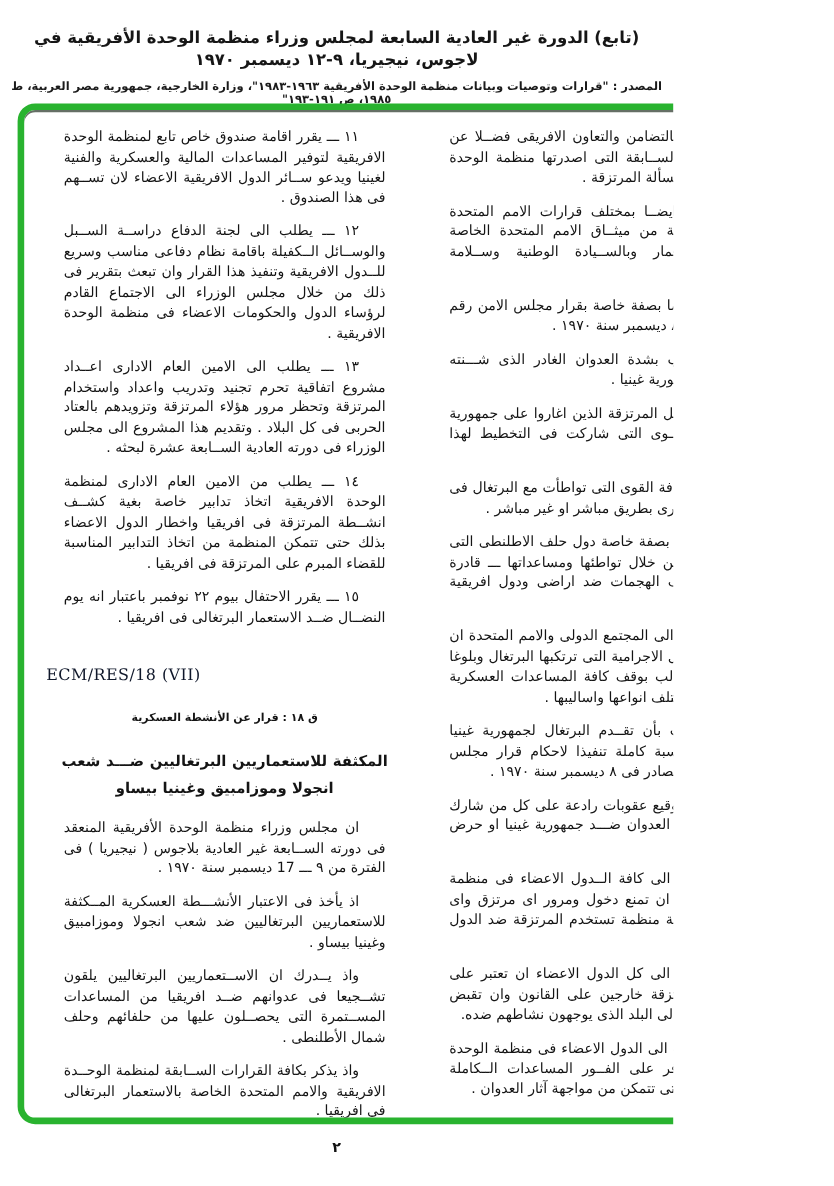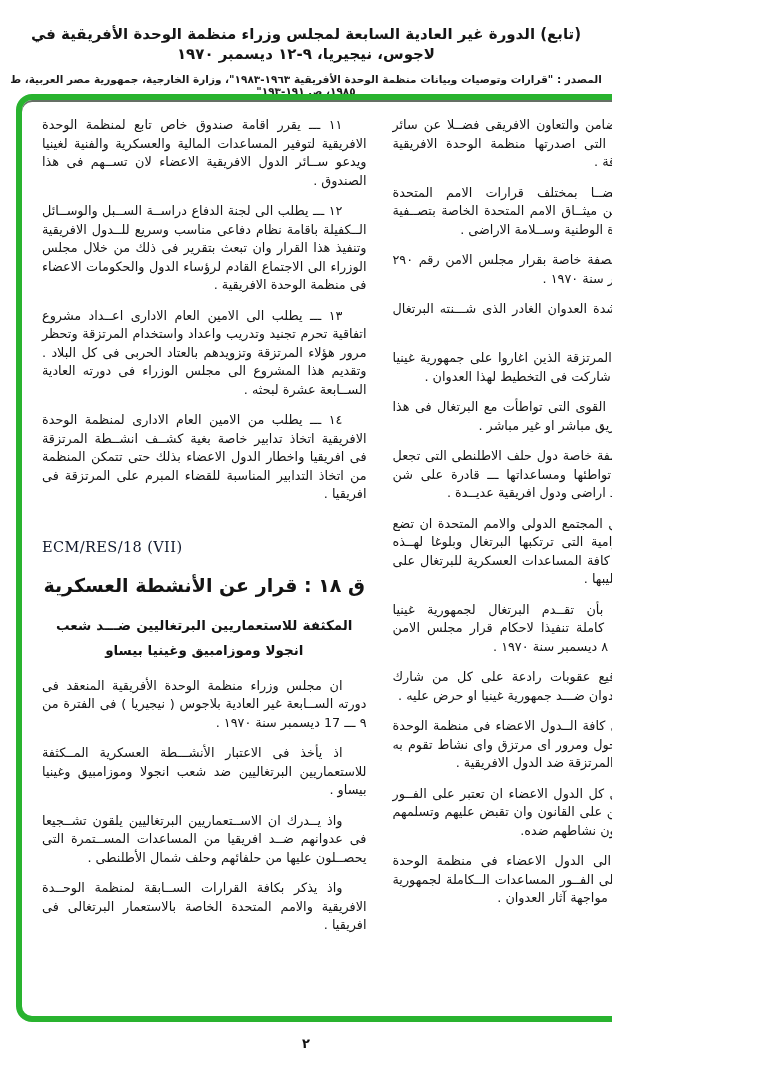--- a/index.html
+++ b/index.html
@@ -17,30 +17,30 @@
     background:#ffffff;
   }
   .columns{
     display:flex;direction:rtl;gap:26px;
     padding:16px 20px 10px 20px;height:100%;box-sizing:border-box;overflow:hidden;
   }
   .col{
     flex:1;direction:rtl;text-align:justify;text-align-last:right;
     font-size:12.8px;line-height:18.5px;color:#141414;
   }
-  .col p{margin:0 0 12px;}
+  .col p{margin:0 16px 12px;}
   .col p.body{text-indent:24px;}
   .col p.ref{
     direction:ltr;text-align:left;text-align-last:left;text-indent:0;
     font-family:"DejaVu Serif",serif;font-size:14.5px;letter-spacing:0.4px;
     margin:34px 0 20px;color:#0f172a;
   }
   .col p.heading{
     font-weight:700;text-align:left;text-align-last:center;text-indent:0;
-    font-size:19px;margin:0 0 18px;
+    font-size:10px;margin:0 0 18px;
   }
   .col p.subheading{
     font-weight:700;text-align-last:center;text-indent:0;
     font-size:13.5px;line-height:25px;margin:0 0 14px;padding:0 14px;
   }
   .page-number{
     position:absolute;left:0;right:0;top:1036px;text-align:center;
     font-size:13px;font-weight:700;color:#111;
   }
 </style>
@@ -69,20 +69,21 @@
           <p class="body">8 ـــ يقرر توقيع عقوبات رادعة على كل من شارك وساعد فى هــذا العدوان ضـــد جمهورية غينيا او حرض عليه .</p>
           <p class="body">٨ ـــ يطلب الى كافة الــدول الاعضاء فى منظمة الوحدة الافريقية ان تمنع دخول ومرور اى مرتزق واى نشاط تقوم به اية منظمة تستخدم المرتزقة ضد الدول الافريقية .</p>
           <p class="body">٩ ـــ يطلب الى كل الدول الاعضاء ان تعتبر على الفــور كل المرتزقة خارجين على القانون وان تقبض عليهم وتسلمهم الى البلد الذى يوجهون نشاطهم ضده.</p>
           <p class="body">١٠ ـــ يطلب الى الدول الاعضاء فى منظمة الوحدة الافريقية ان توفر على الفــور المساعدات الــكاملة لجمهورية غينيا حتى تتمكن من مواجهة آثار العدوان .</p>
         </div>
       <div class="col">
           <p class="body">١١ ـــ يقرر اقامة صندوق خاص تابع لمنظمة الوحدة الافريقية لتوفير المساعدات المالية والعسكرية والفنية لغينيا ويدعو ســائر الدول الافريقية الاعضاء لان تســهم فى هذا الصندوق .</p>
           <p class="body">١٢ ـــ يطلب الى لجنة الدفاع دراســة الســبل والوســائل الــكفيلة باقامة نظام دفاعى مناسب وسريع للــدول الافريقية وتنفيذ هذا القرار وان تبعث بتقرير فى ذلك من خلال مجلس الوزراء الى الاجتماع القادم لرؤساء الدول والحكومات الاعضاء فى منظمة الوحدة الافريقية .</p>
           <p class="body">١٣ ـــ يطلب الى الامين العام الادارى اعــداد مشروع اتفاقية تحرم تجنيد وتدريب واعداد واستخدام المرتزقة وتحظر مرور هؤلاء المرتزقة وتزويدهم بالعتاد الحربى فى كل البلاد . وتقديم هذا المشروع الى مجلس الوزراء فى دورته العادية الســابعة عشرة لبحثه .</p>
           <p class="body">١٤ ـــ يطلب من الامين العام الادارى لمنظمة الوحدة الافريقية اتخاذ تدابير خاصة بغية كشــف انشــطة المرتزقة فى افريقيا واخطار الدول الاعضاء بذلك حتى تتمكن المنظمة من اتخاذ التدابير المناسبة للقضاء المبرم على المرتزقة فى افريقيا .</p>
+          <p class="body">١٥ ـــ يقرر الاحتفال بيوم ٢٢ نوفمبر باعتبار انه يوم النضــال ضــد الاستعمار البرتغالى فى افريقيا .</p>
           <p class="ref">ECM/RES/18 (VII)</p>
           <p class="heading">ق ١٨ : قرار عن الأنشطة العسكرية</p>
           <p class="subheading">المكثفة للاستعماريين البرتغاليين ضـــد شعب انجولا وموزامبيق وغينيا بيساو</p>
           <p class="body">ان مجلس وزراء منظمة الوحدة الأفريقية المنعقد فى دورته الســابعة غير العادية بلاجوس ( نيجيريا ) فى الفترة من ٩ ـــ 17 ديسمبر سنة ١٩٧٠ .</p>
           <p class="body">اذ يأخذ فى الاعتبار الأنشـــطة العسكرية المــكثفة للاستعماريين البرتغاليين ضد شعب انجولا وموزامبيق وغينيا بيساو .</p>
           <p class="body">واذ يــدرك ان الاســتعماريين البرتغاليين يلقون تشــجيعا فى عدوانهم ضــد افريقيا من المساعدات المســتمرة التى يحصــلون عليها من حلفائهم وحلف شمال الأطلنطى .</p>
           <p class="body">واذ يذكر بكافة القرارات الســابقة لمنظمة الوحــدة الافريقية والامم المتحدة الخاصة بالاستعمار البرتغالى فى افريقيا .</p>
         </div>
     </div>
   </div>

